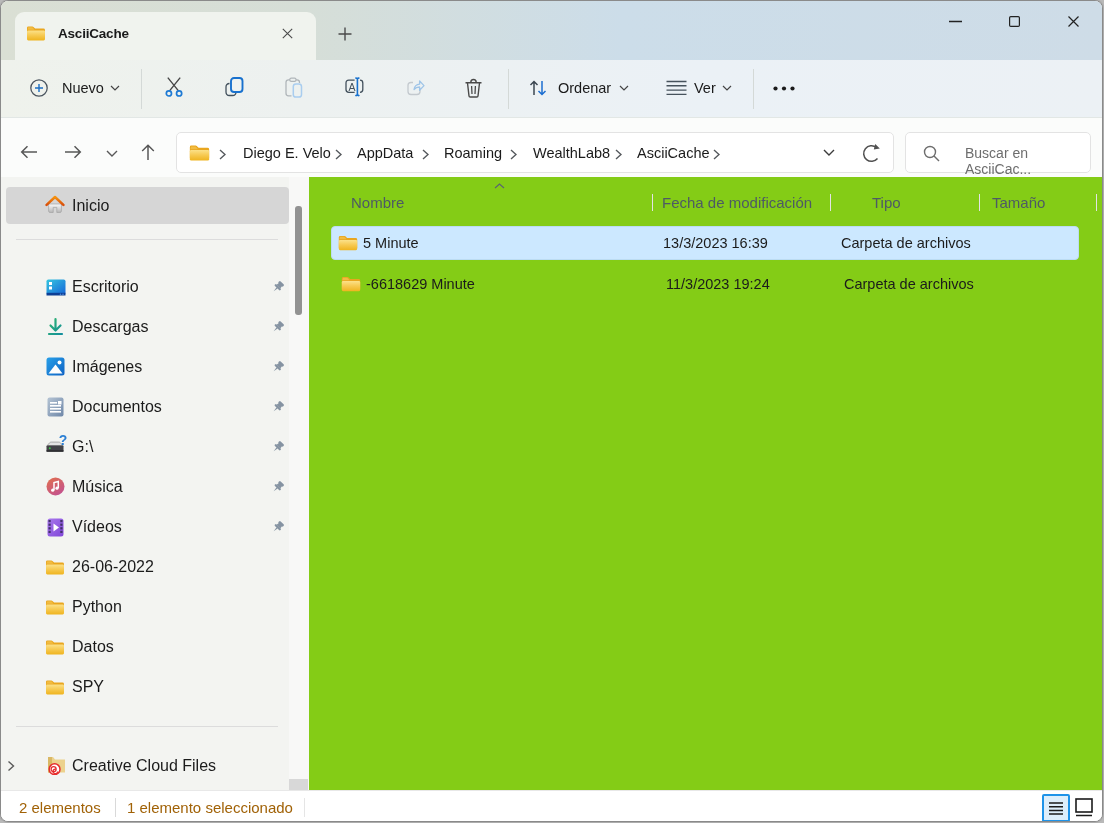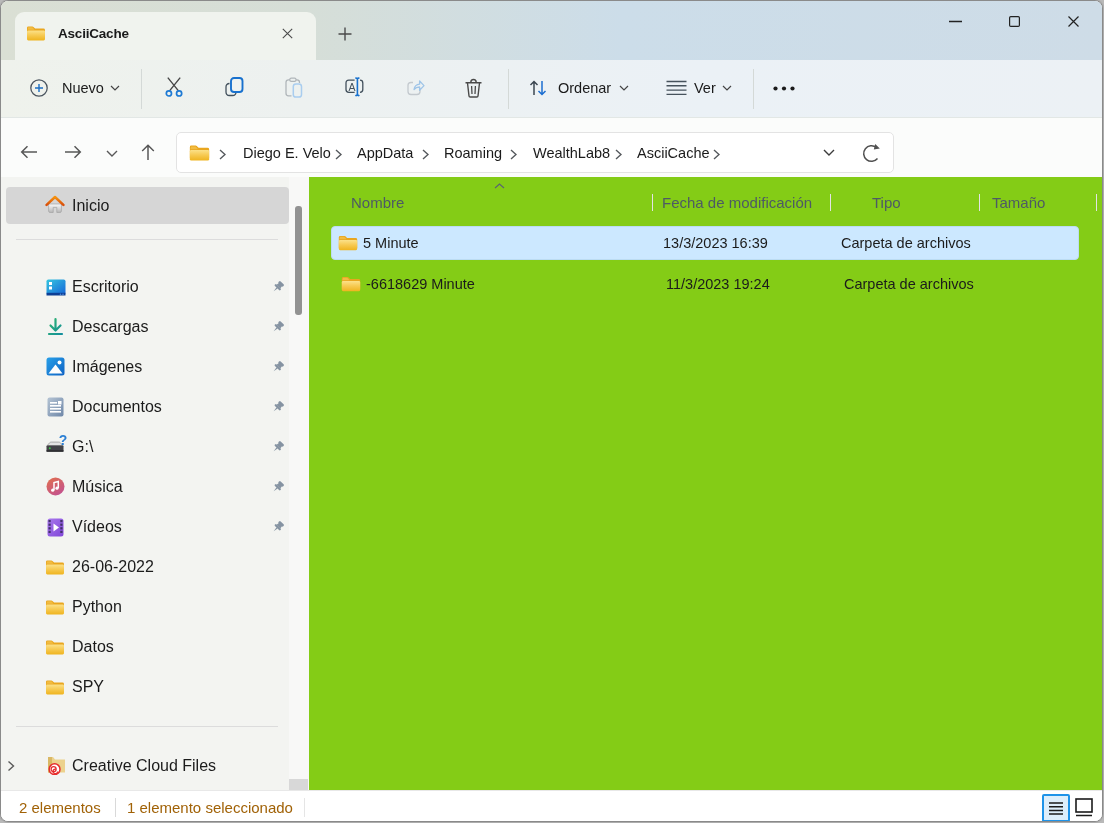--- a/index.html
+++ b/index.html
@@ -194,20 +194,27 @@
           <path d="M1 1 L6 5.5 L1 10" fill="none" stroke="#55595d" stroke-width="1.4"></path>
         </svg>
       <svg class="abs" style="left:646px;top:16px" width="12" height="8" viewBox="0 0 12 8">
           <path d="M1 1 L6 6 L11 1" fill="none" stroke="#3c3c3c" stroke-width="1.4"></path>
         </svg>
       <svg class="abs" style="left:684px;top:10px" width="21" height="21" viewBox="0 0 21 21">
         <path d="M15.3 4.4 A7.8 7.8 0 1 0 16.5 15.5" fill="none" stroke="#515151" stroke-width="1.5"></path>
         <path d="M14.2 1 L18.8 5.4 L12.8 6.6 z" fill="#515151"></path>
       </svg>
     </div>
+    <div class="searchbox">
+      <svg class="abs" style="left:17px;top:12px" width="17" height="17" viewBox="0 0 17 17">
+        <circle cx="7" cy="7" r="5.5" fill="none" stroke="#6d6d6d" stroke-width="1.4"></circle>
+        <path d="M11 11 L16 16" stroke="#6d6d6d" stroke-width="1.4"></path>
+      </svg>
+      <span class="crumb" style="left:50px;color:#6d6d6d;font-size:14px;top:12px">Buscar en AsciiCac...</span>
+    </div>
   </div>
 
   <div class="sidebar">
     <div class="abs" style="left:5px;top:10px;width:283px;height:37px;background:#d6d6d6;border-radius:4px"></div>
     <svg class="abs" style="left:44px;top:18px" width="20" height="20" viewBox="0 0 20 20">
       <defs>
           <linearGradient id="gh" x1="0" y1="0" x2="0" y2="1">
             <stop offset="0" stop-color="#fafafa"></stop>
             <stop offset="1" stop-color="#b5b5b5"></stop>
           </linearGradient>

